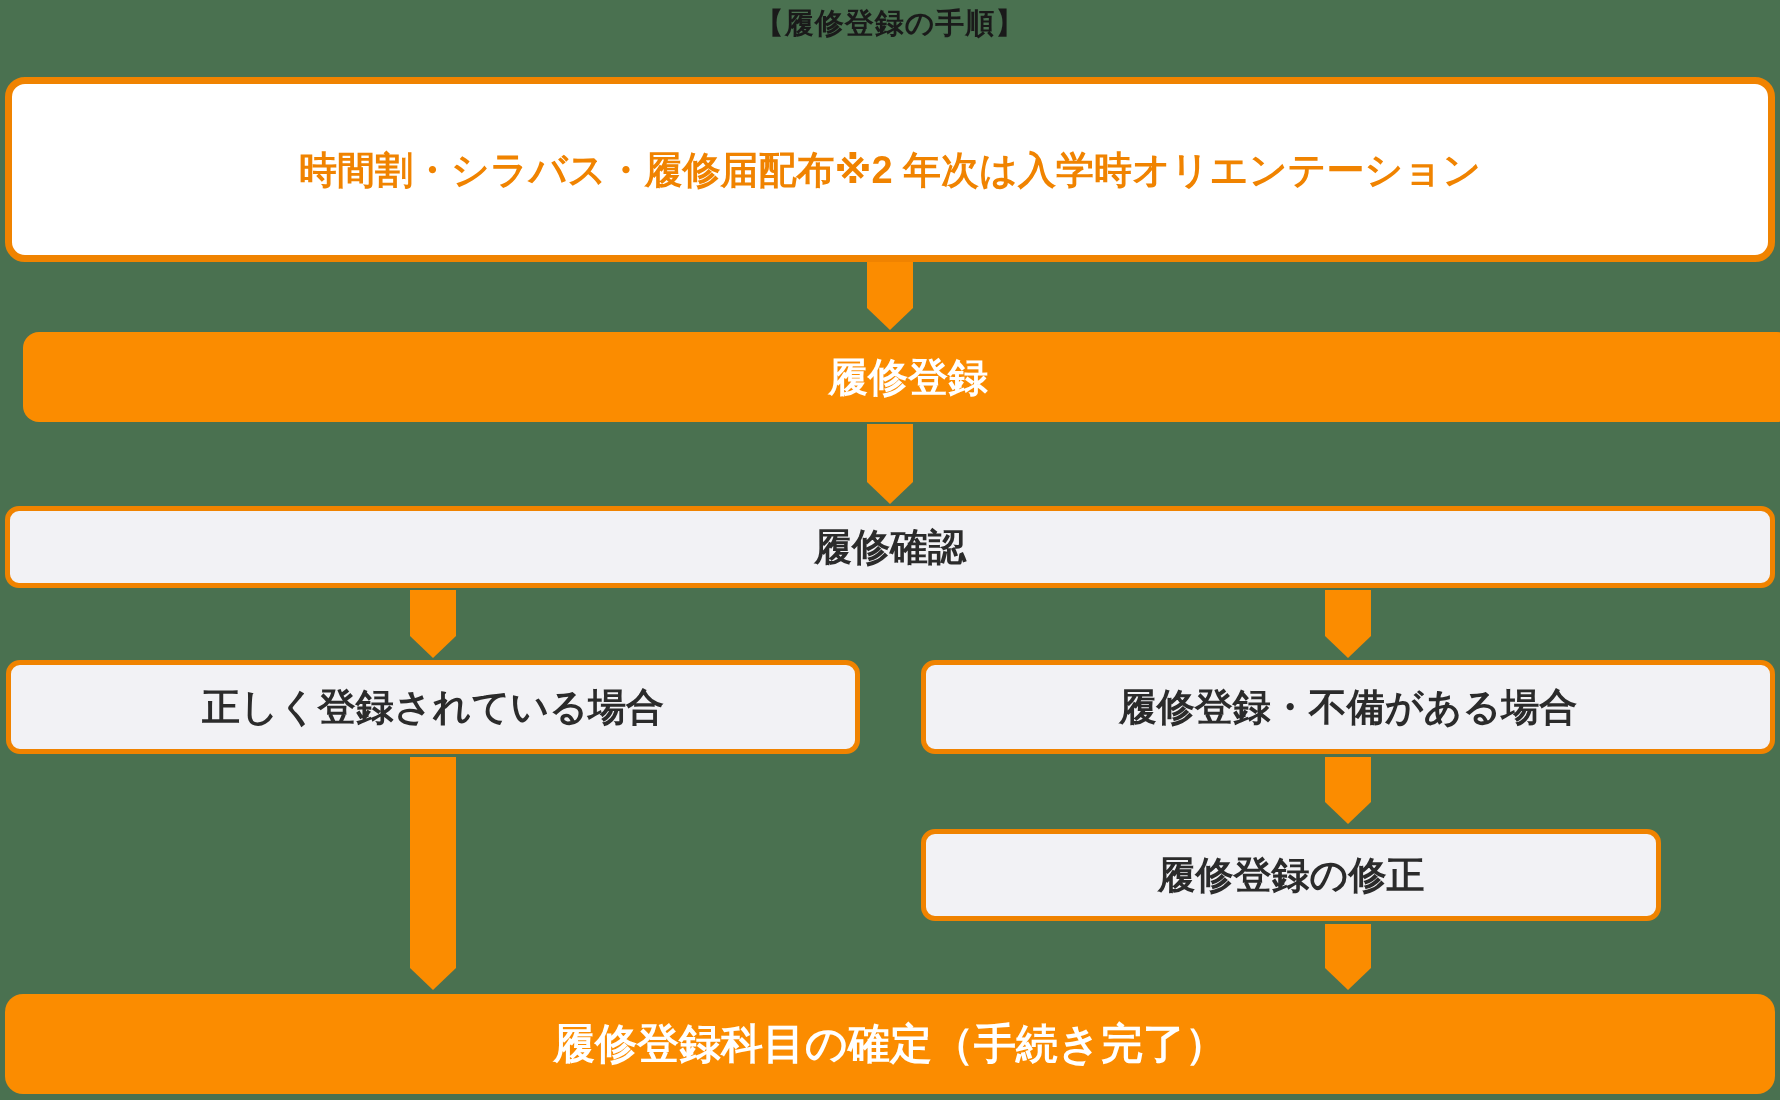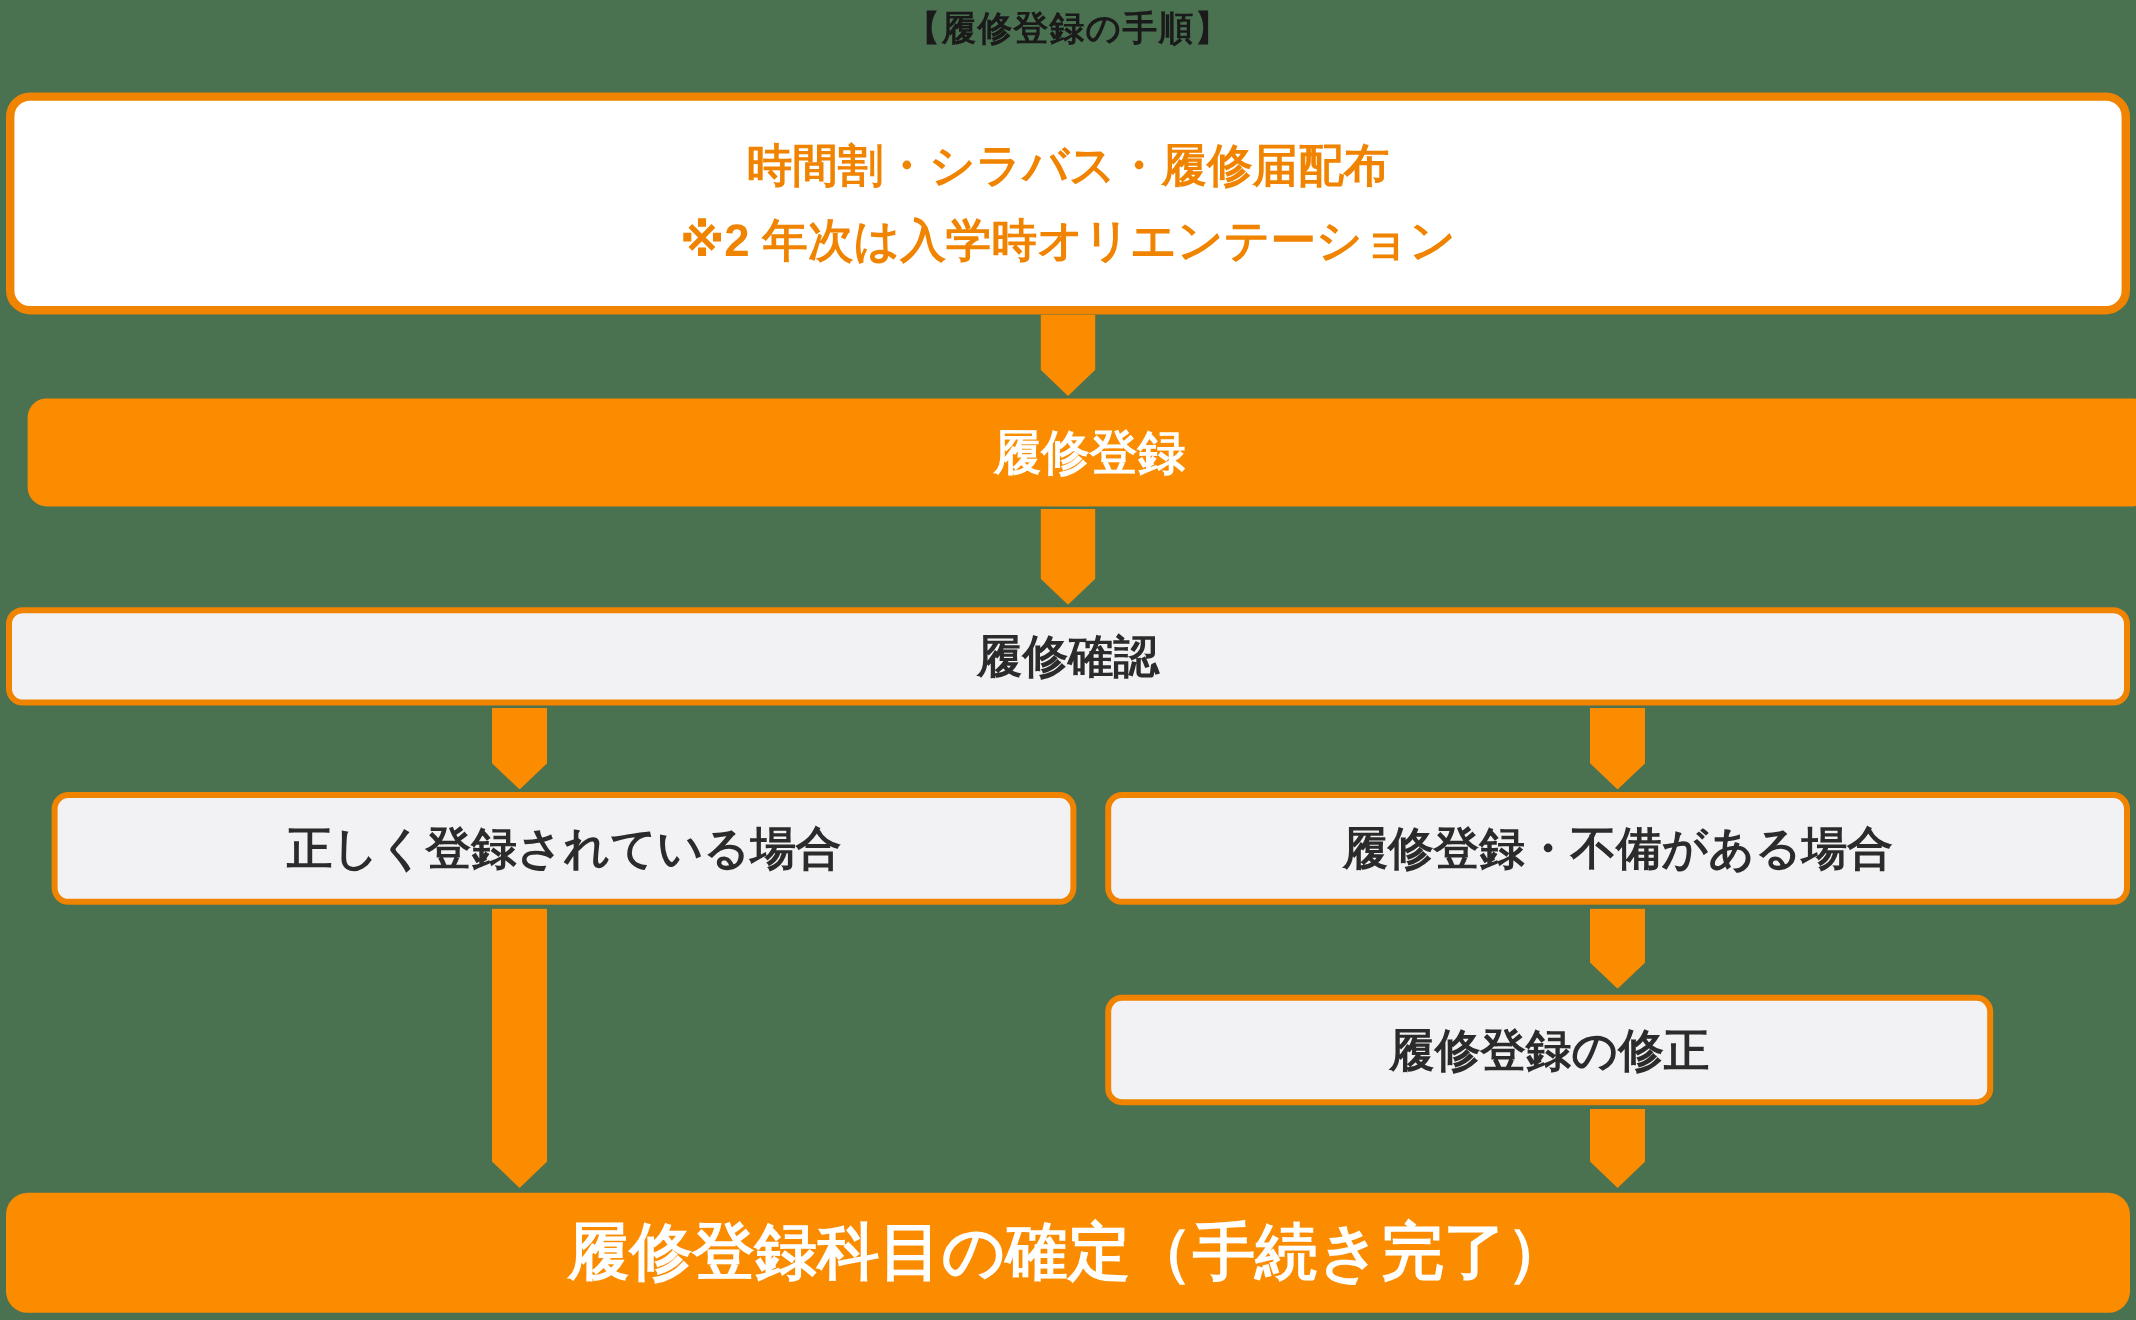--- a/index.html
+++ b/index.html
@@ -32,21 +32,21 @@
     text-align: center;
     font-size: 29px;
     font-weight: bold;
     color: var(--title-color);
     letter-spacing: 1px;
   }
   .node {
     position: absolute;
     box-sizing: border-box;
     display: flex;
-    flex-direction: column;
+    flex-direction: row;
     align-items: center;
     justify-content: center;
     text-align: center;
   }
   .node-outline-white {
     background: var(--box-white);
     border: 7px solid var(--orange-deep);
     border-radius: 20px;
   }
   .node-outline-light {
@@ -71,36 +71,36 @@
     font-size: 38px;
   }
   .txt-white {
     color: var(--text-white);
     font-weight: bold;
     font-size: 40px;
   }
   .txt-white-lg {
     color: var(--text-white);
     font-weight: bold;
-    font-size: 52px;
+    font-size: 42px;
   }
   .arrow {
     position: absolute;
     background: var(--orange);
     clip-path: polygon(0 0, 100% 0, 100% calc(100% - 22px), 50% 100%, 0 calc(100% - 22px));
   }
   
   #box-distribution { left: 5px;   top: 77px;  width: 1770px; height: 185px; }
   #arrow-1          { left: 867px; top: 262px; width: 46px;   height: 68px; }
   #box-registration { left: 23px;   top: 332px; width: 1770px; height: 90px; }
   #arrow-2          { left: 867px; top: 424px; width: 46px;   height: 80px; }
   #box-confirmation { left: 5px;   top: 506px; width: 1770px; height: 82px; }
   #arrow-3-left     { left: 410px; top: 590px; width: 46px;   height: 68px; }
   #arrow-3-right    { left: 1325px;top: 590px; width: 46px;   height: 68px; }
-  #box-correct      { left: 6px;   top: 660px; width: 854px;  height: 94px; margin-left: 37px; }
+  #box-correct      { left: 6px;   top: 660px; width: 854px;  height: 94px; }
   #box-error        { left: 921px; top: 660px; width: 854px;  height: 94px; }
   #arrow-4-left     { left: 410px; top: 757px; width: 46px;   height: 233px; }
   #arrow-4-right    { left: 1325px;top: 757px; width: 46px;   height: 67px; }
   #box-fix          { left: 921px; top: 829px; width: 740px;  height: 92px; }
   #arrow-5-right    { left: 1325px;top: 924px; width: 46px;   height: 66px; }
   #box-final        { left: 5px;   top: 994px; width: 1770px; height: 100px; border-radius: 18px; }
 </style>
 </head>
 <body>
 

